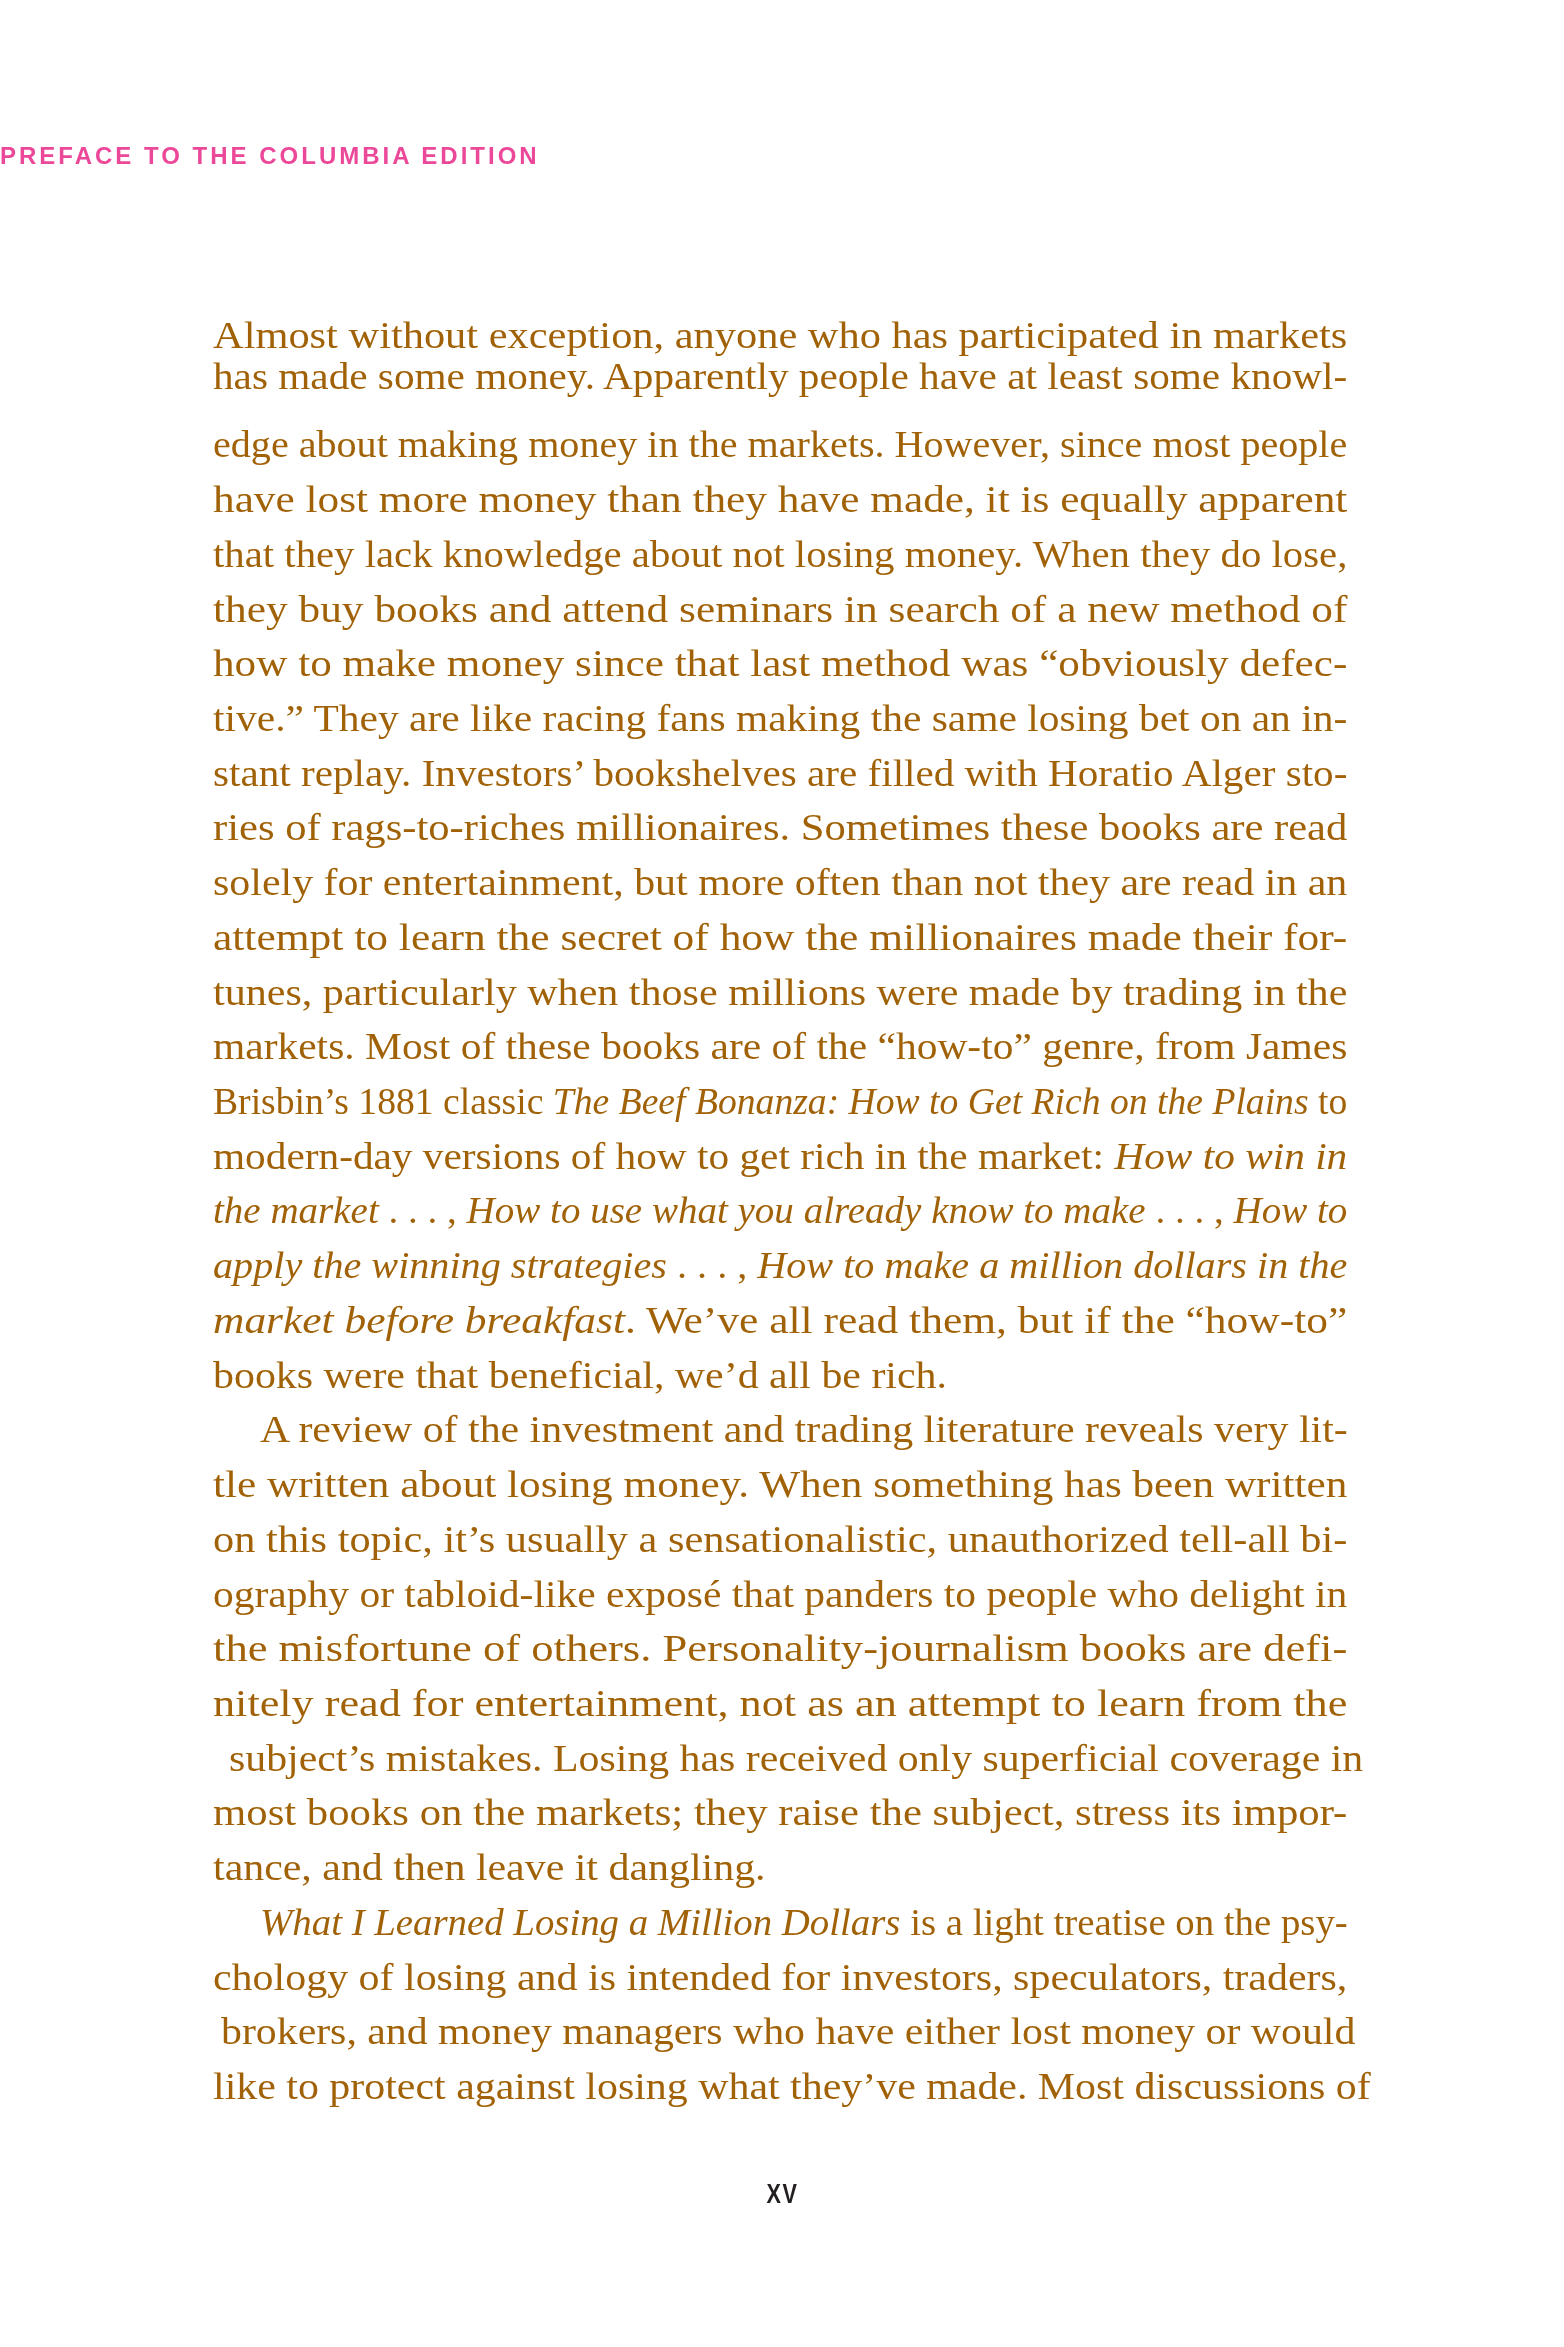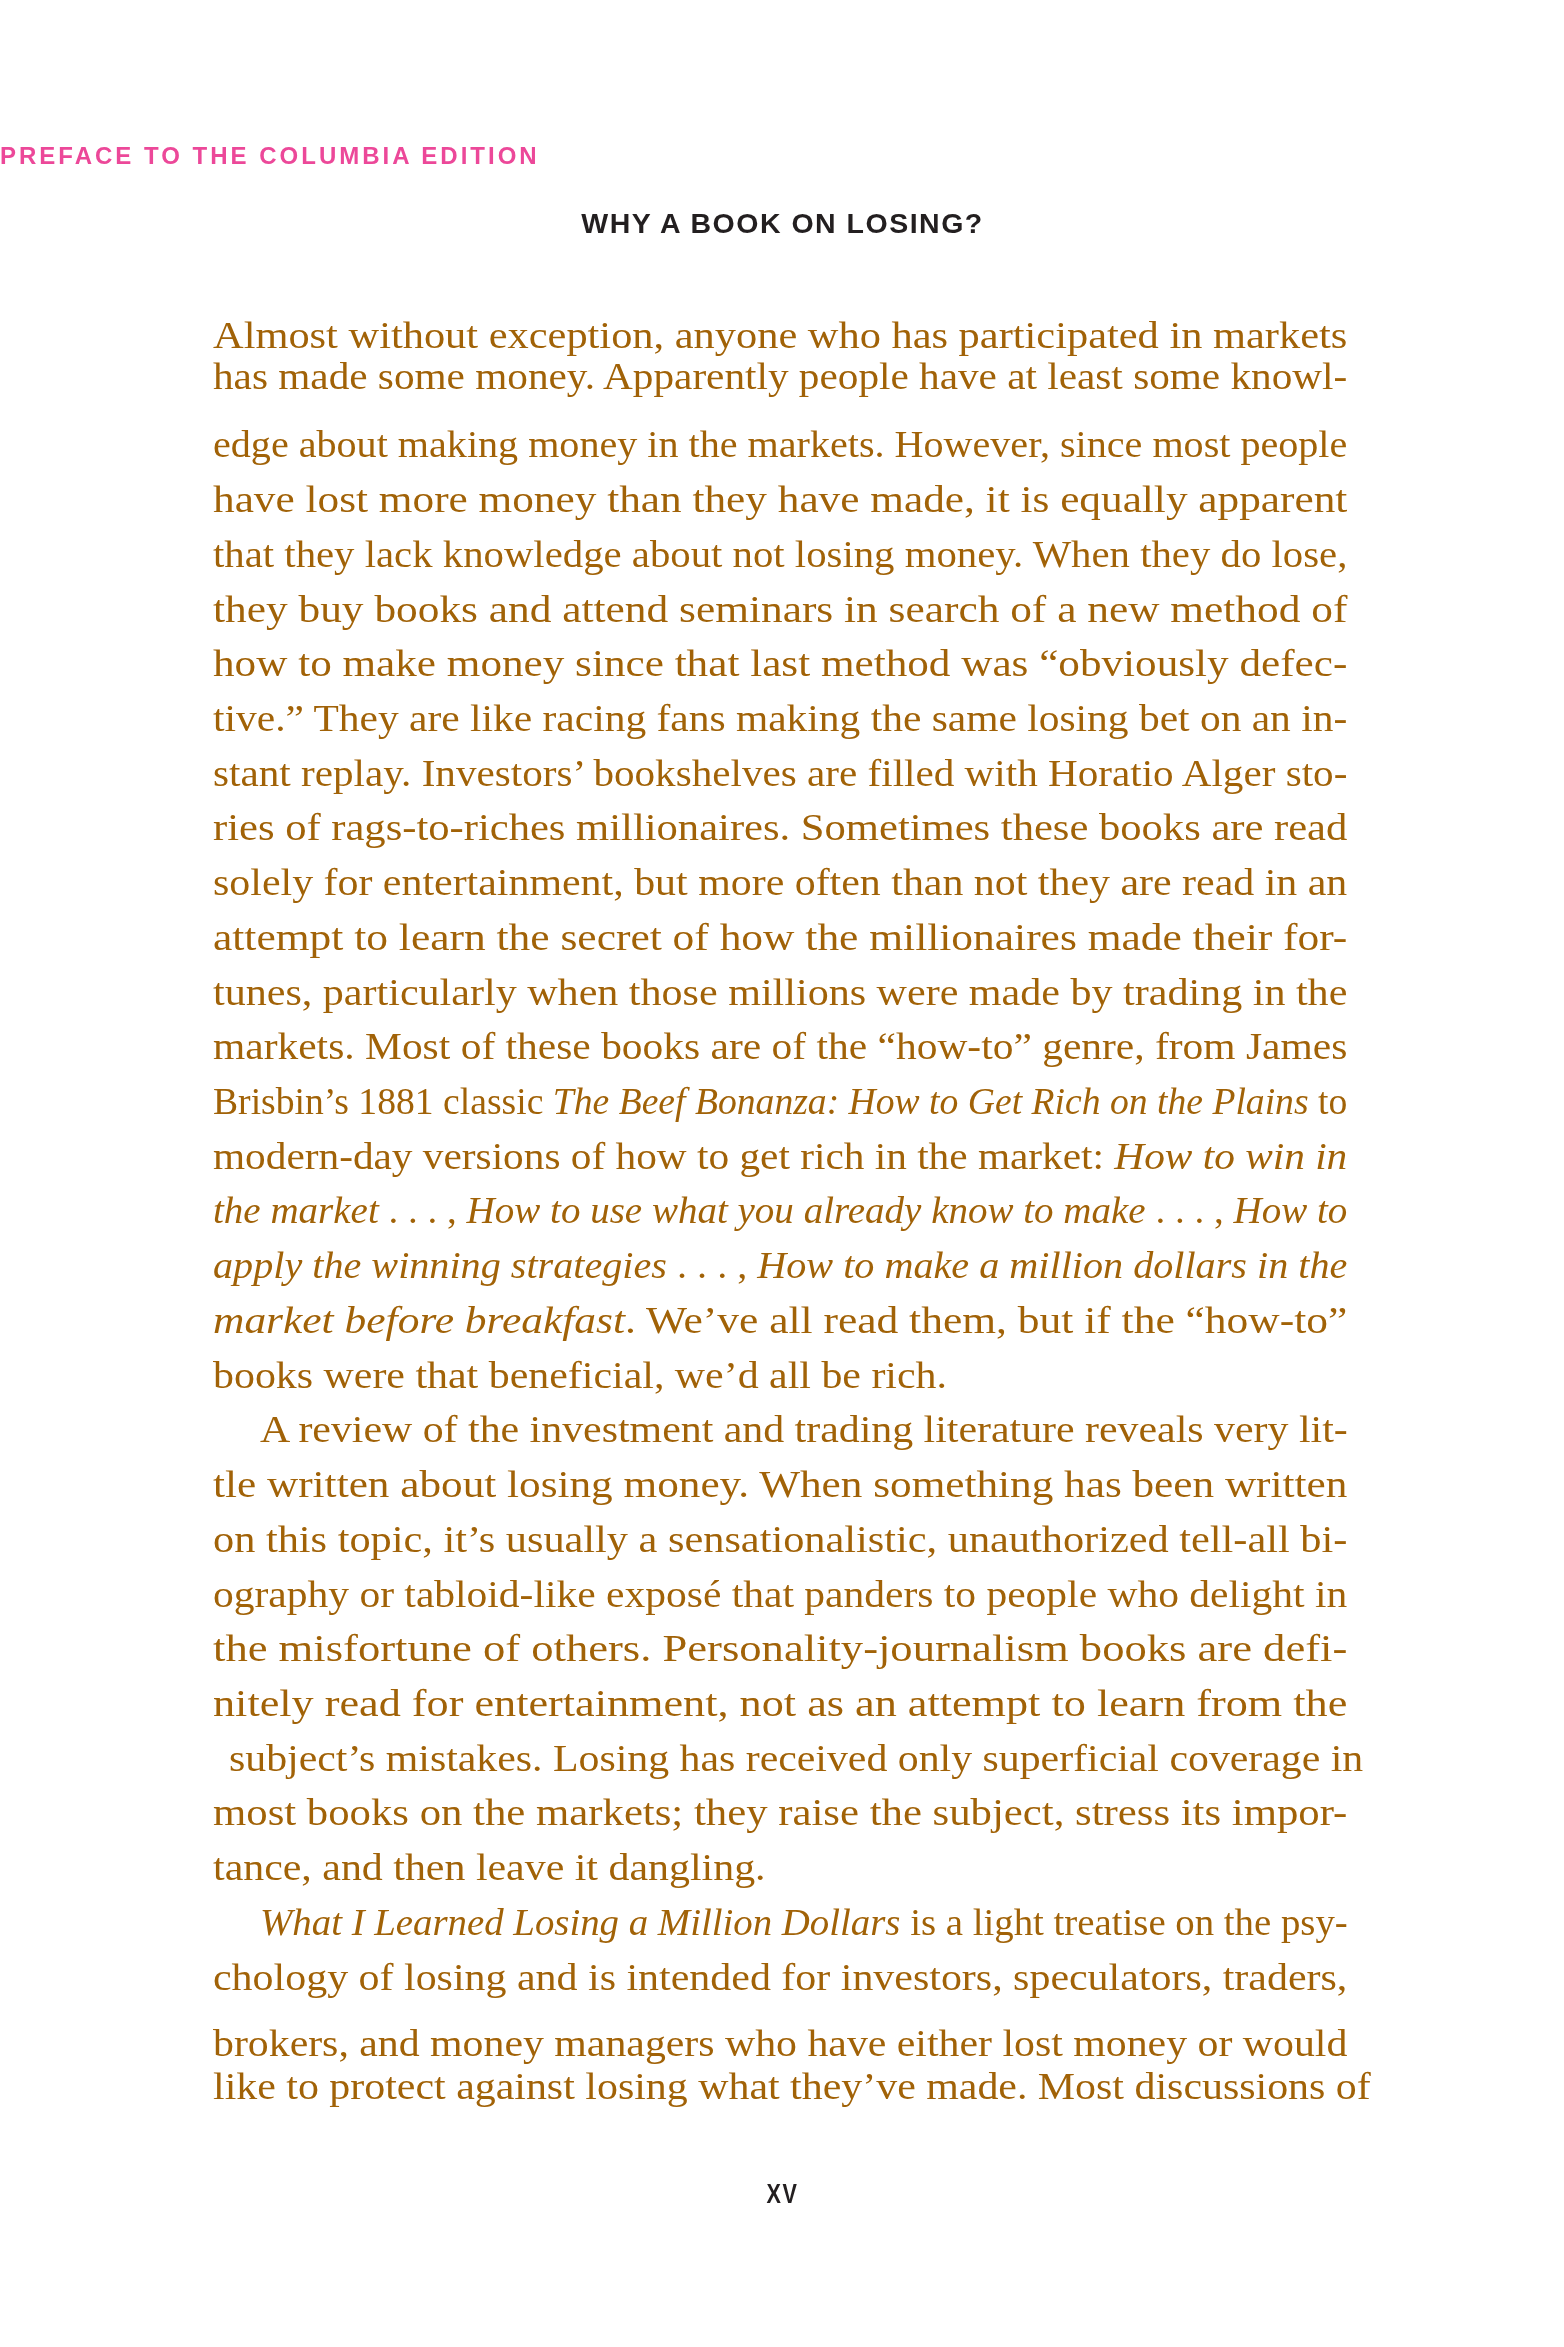--- a/index.html
+++ b/index.html
@@ -80,21 +80,20 @@
     line-height: 32px;
     transform: scaleX(0.8);
     transform-origin: 782px 0;
   }
 </style>
 </head>
 <body>
 
 <div class="page">
   <div class="running-head">PREFACE TO THE COLUMBIA EDITION</div>
-  <div class="section-title">WHY A BOOK ON LOSING?</div>
   <div class="body-text" id="body-text">
       <div>
         <div class="line" style="left: 0px; top: 311px;"><span class="inner" style="transform: scaleX(1.1161);"><span>Almost without exception, anyone who has participated in markets</span></span></div>
         <div class="line" style="left: 0px; top: 352px;"><span class="inner" style="transform: scaleX(1.085);"><span>has made some money. Apparently people have at least some knowl-</span></span></div>
         <div class="line" style="left: 0px; top: 420px;"><span class="inner" style="transform: scaleX(1.0553);"><span>edge about making money in the markets. However, since most people</span></span></div>
         <div class="line" style="left: 0px; top: 475px;"><span class="inner" style="transform: scaleX(1.1387);"><span>have lost more money than they have made, it is equally apparent</span></span></div>
         <div class="line" style="left: 0px; top: 530px;"><span class="inner" style="transform: scaleX(1.0727);"><span>that they lack knowledge about not losing money. When they do lose,</span></span></div>
         <div class="line" style="left: 0px; top: 585px;"><span class="inner" style="transform: scaleX(1.1411);"><span>they buy books and attend seminars in search of a new method of</span></span></div>
         <div class="line" style="left: 0px; top: 639px;"><span class="inner" style="transform: scaleX(1.1362);"><span>how to make money since that last method was “obviously defec-</span></span></div>
         <div class="line" style="left: 0px; top: 694px;"><span class="inner" style="transform: scaleX(1.0909);"><span>tive.” They are like racing fans making the same losing bet on an in-</span></span></div>
@@ -118,19 +117,19 @@
         <div class="line" style="left: 0px; top: 1570px;"><span class="inner" style="transform: scaleX(1.0923);"><span>ography or tabloid-like exposé that panders to people who delight in</span></span></div>
         <div class="line" style="left: 0px; top: 1624px; text-align: right;"><span class="inner" style="transform: scaleX(1.1734);"><span>the misfortune of others. Personality-journalism books are defi-</span></span></div>
         <div class="line" style="left: 0px; top: 1679px;"><span class="inner" style="transform: scaleX(1.1634);"><span>nitely read for entertainment, not as an attempt to learn from the</span></span></div>
         <div class="line" style="left: 16px; top: 1734px;"><span class="inner" style="transform: scaleX(1.1002);"><span>subject’s mistakes. Losing has received only superficial coverage in</span></span></div>
         <div class="line" style="left: 0px; top: 1788px;"><span class="inner" style="transform: scaleX(1.1251);"><span>most books on the markets; they raise the subject, stress its impor-</span></span></div>
         <div class="line" style="left: 0px; top: 1843px;"><span class="inner" style="transform: scaleX(1.1025);"><span>tance, and then leave it dangling.</span></span></div>
       </div>
       <div>
         <div class="line" style="left: 47px; top: 1898px;"><span class="inner" style="transform: scaleX(1.0214);"><i>What I Learned Losing a Million Dollars</i><span> is a light treatise on the psy-</span></span></div>
         <div class="line" style="left: 0px; top: 1953px;"><span class="inner" style="transform: scaleX(1.1035);"><span>chology of losing and is intended for investors, speculators, traders,</span></span></div>
-        <div class="line" style="left: 0px; top: 2007px; margin-top: 12px;"><span class="inner" style="transform: scaleX(1.1002);"><span>brokers, and money managers who have either lost money or would</span></span></div>
+        <div class="line" style="left: 8px; top: 2007px;"><span class="inner" style="transform: scaleX(1.1002);"><span>brokers, and money managers who have either lost money or would</span></span></div>
         <div class="line" style="left: 0px; top: 2062px;"><span class="inner" style="transform: scaleX(1.1025);"><span>like to protect against losing what they’ve made. Most discussions of</span></span></div>
       </div>
     </div>
   <div class="folio">XV</div>
 </div>
 
 
 </body></html>

